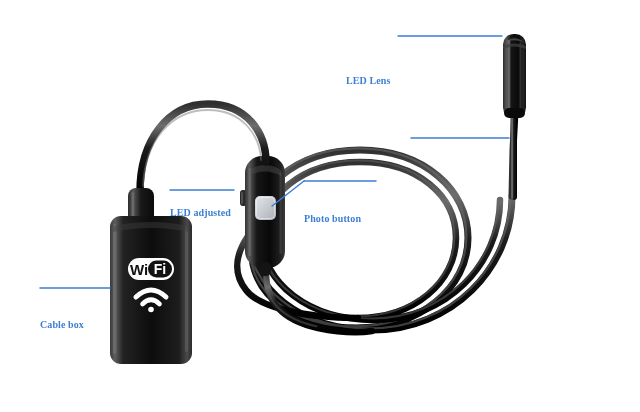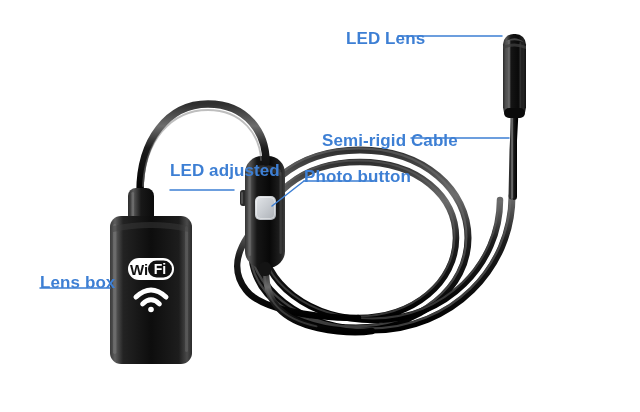--- a/index.html
+++ b/index.html
@@ -21,26 +21,27 @@
   #artboard {
     position: absolute;
     left: 0;
     top: 0;
     width: 640px;
     height: 412px;
   }
   .callout-label {
     position: absolute;
     color: #3d7fd4;
-    font-family: Liberation Sans, sans-serif;
-    font-size: 17px;
+    font-family: Liberation Serif, serif;
+    font-size: 10px;
     font-weight: 600;
     letter-spacing: 0.1px;
     white-space: nowrap;
     line-height: 1;
+    margin-top: 46px;
   }
   #lbl-led-lens      { left: 346px; top: 30px;  }
   #lbl-semi-rigid    { left: 322px; top: 132px; }
   #lbl-photo-button  { left: 304px; top: 168px; }
   #lbl-led-adjusted  { left: 170px; top: 162px; }
   #lbl-wifi-box      { left: 40px;  top: 274px; }
 </style>
 </head>
 <body>
 
@@ -231,21 +232,20 @@
         <line x1="170" y1="190" x2="234" y2="190"></line>
       </g>
       <g>
         <line x1="40" y1="288" x2="110" y2="288"></line>
       </g>
     </g>
   </svg>
 
   <div class="callout-label" id="lbl-led-lens">LED Lens</div>
 
-  <div class="callout-label" id="lbl-semi-rigid">Semi-rigid Cable</div>
 
   <div class="callout-label" id="lbl-photo-button">Photo button</div>
 
   <div class="callout-label" id="lbl-led-adjusted">LED adjusted</div>
 
-  <div class="callout-label" id="lbl-wifi-box">Lens box</div>
+  <div class="callout-label" id="lbl-wifi-box">Cable box</div>
 
 </div>
 
 </body></html>

